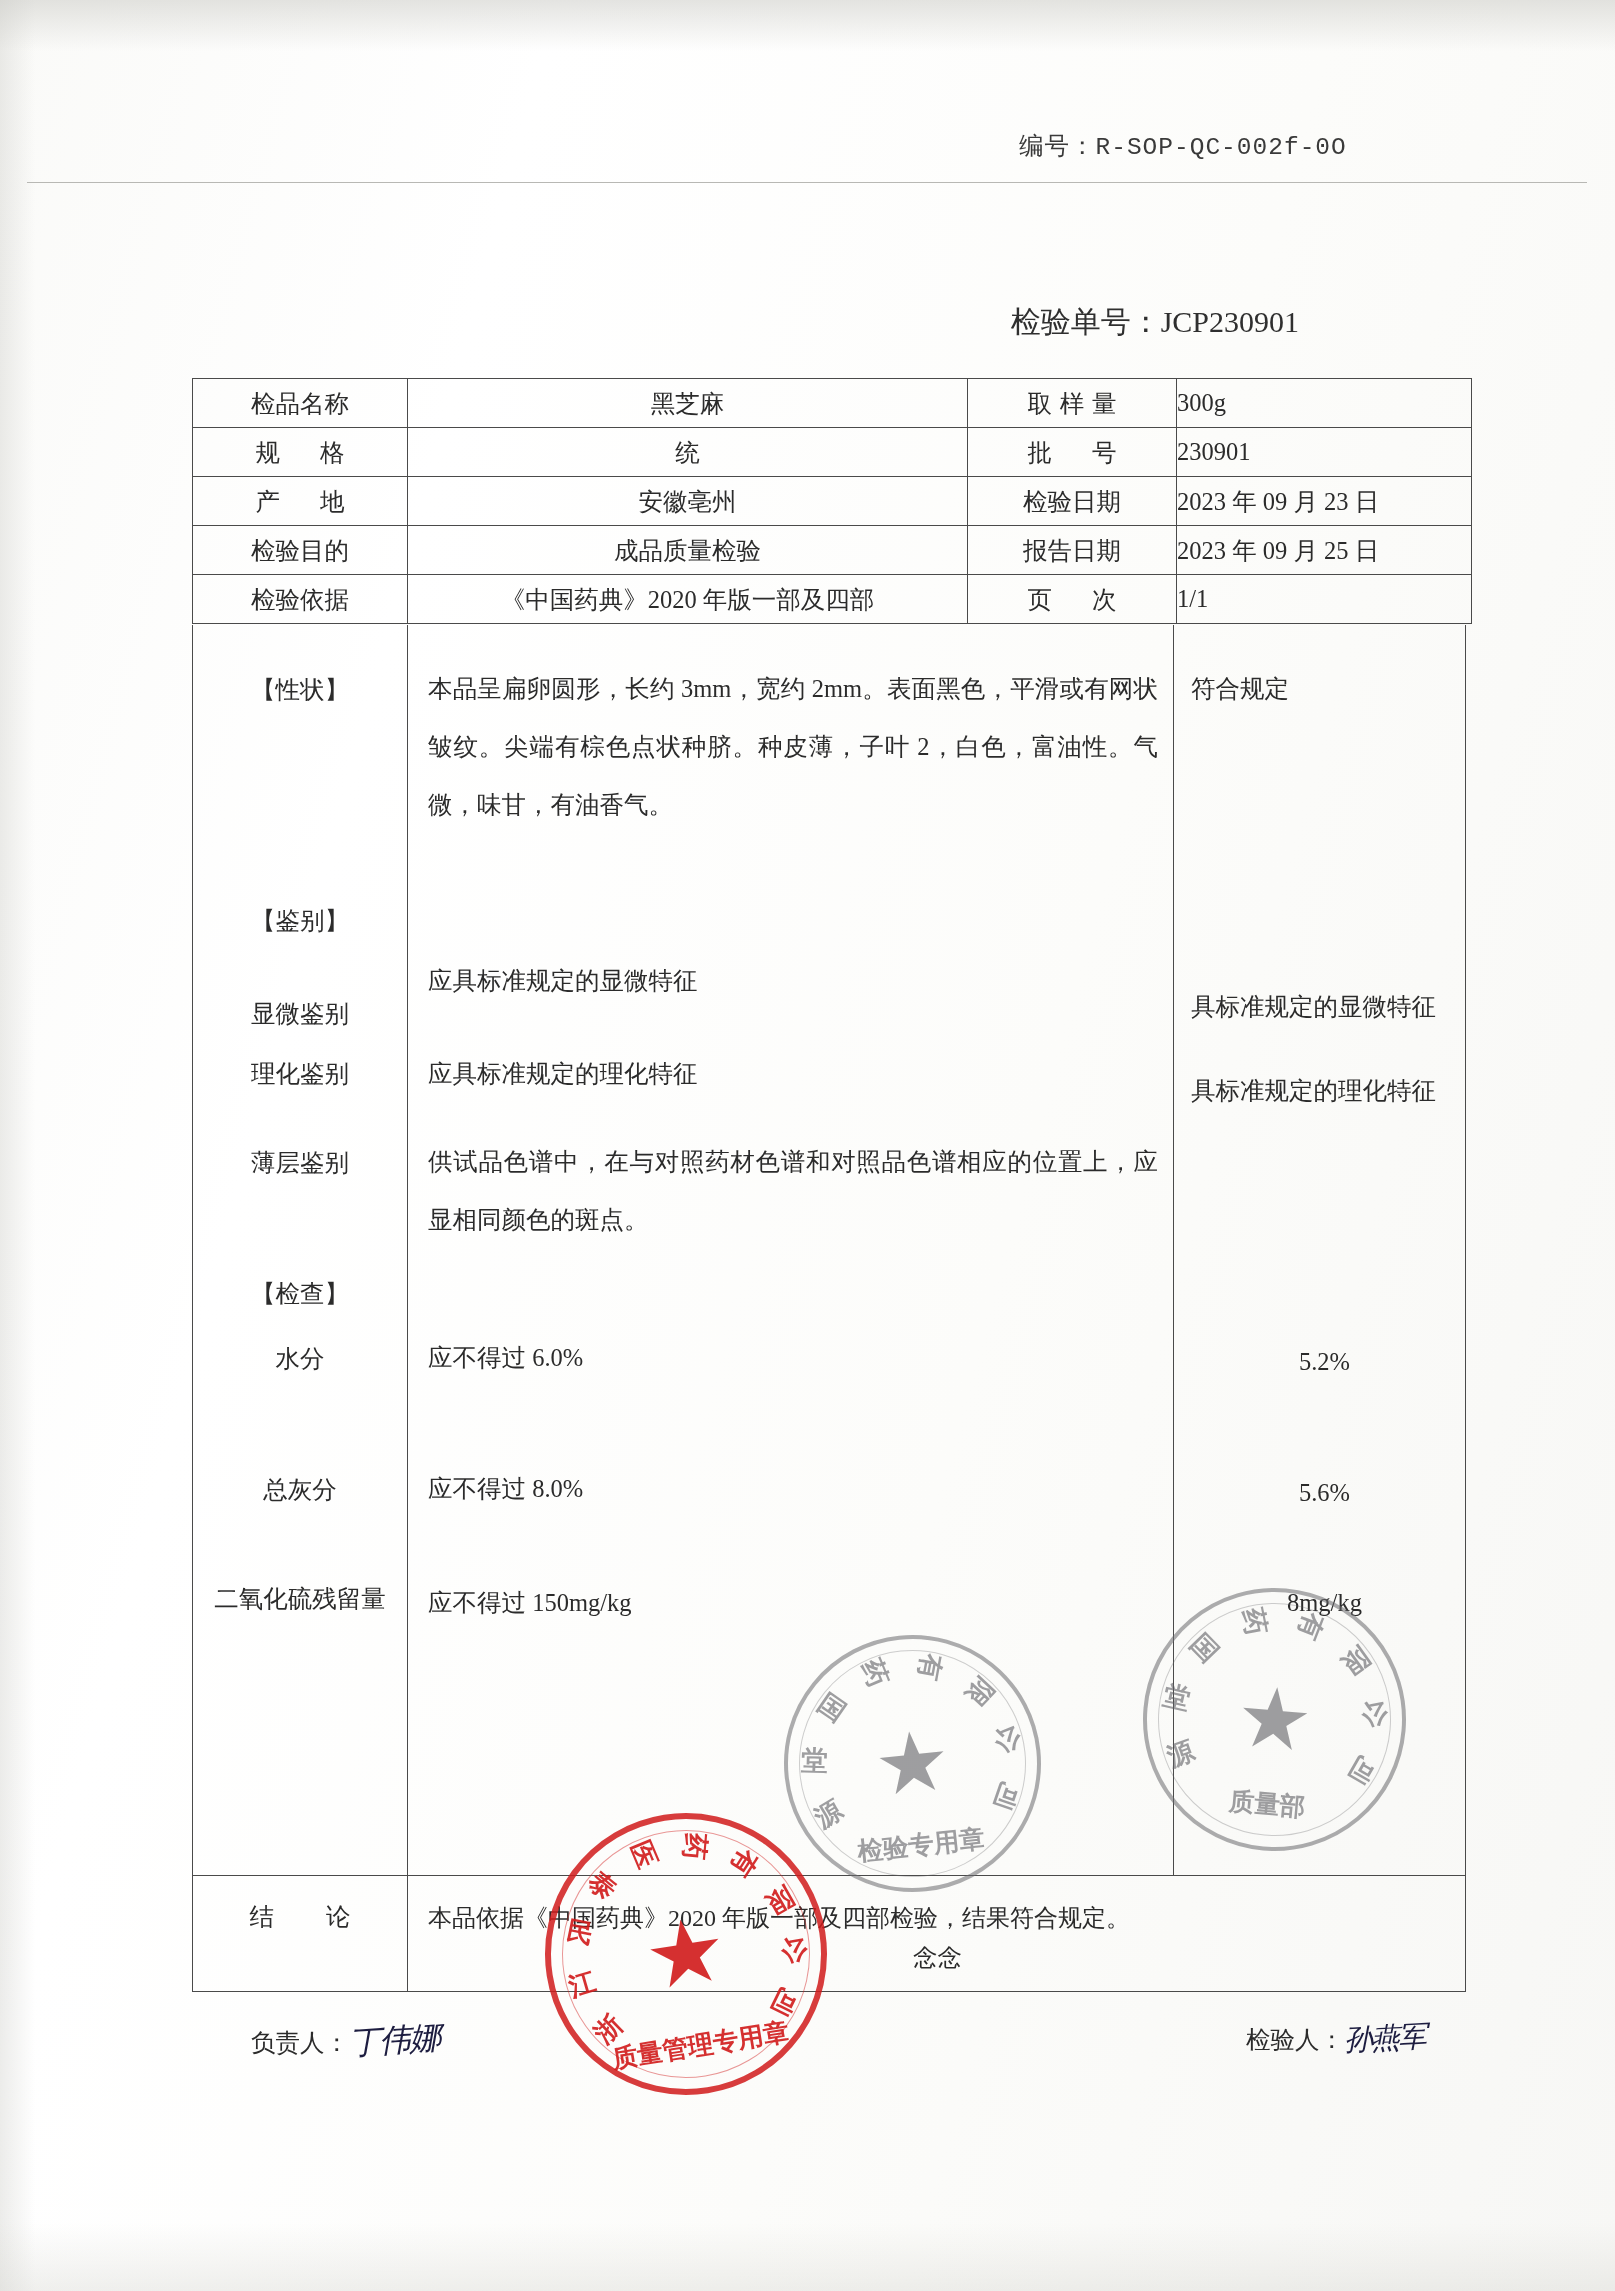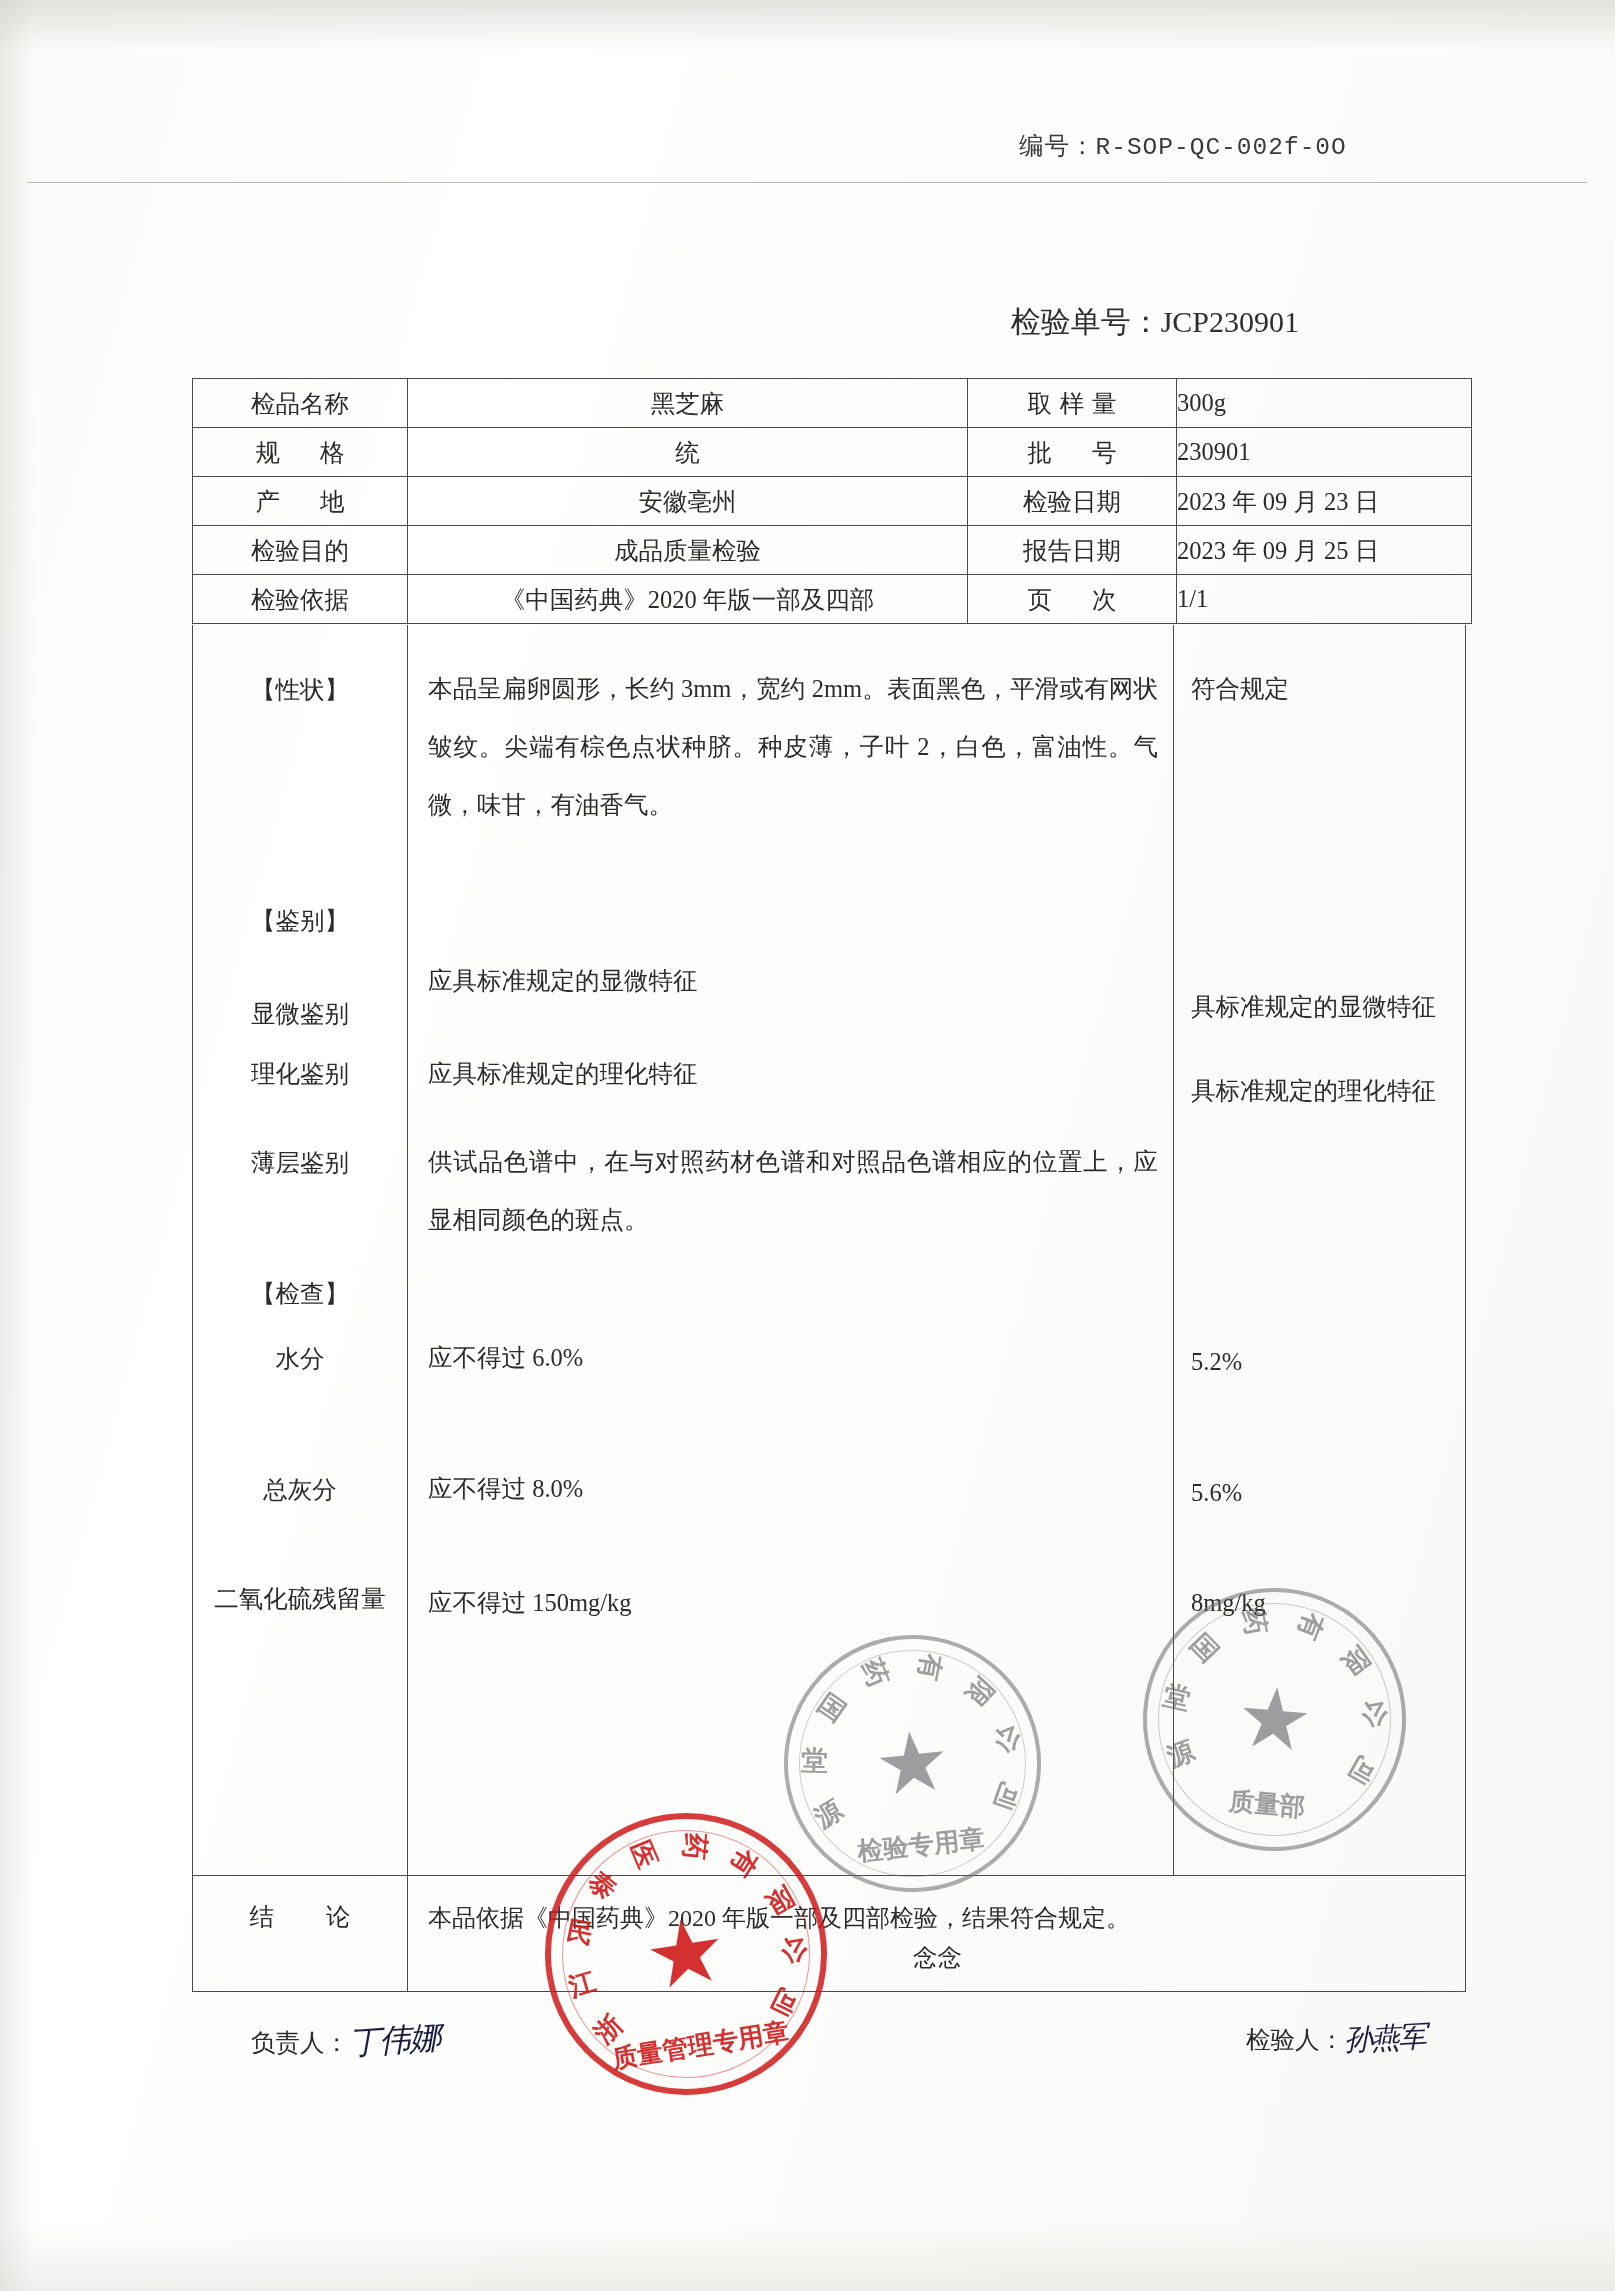--- a/index.html
+++ b/index.html
@@ -145,21 +145,21 @@
     line-height: 58px;
     text-align: justify;
   }
   .result {
     position: absolute;
     left: 998px;
     width: 267px;
     font-size: 24.5px;
     line-height: 58px;
   }
-  .result.center { text-align: left; }
+  .result.center { text-align: center; }
 
   
   .concl-wrap {
     position: absolute;
     left: 192px;
     top: 1876px;
     width: 1274px;
     height: 116px;
     border-left: 1px solid #4a4a4a;
     border-right: 1px solid #4a4a4a;

